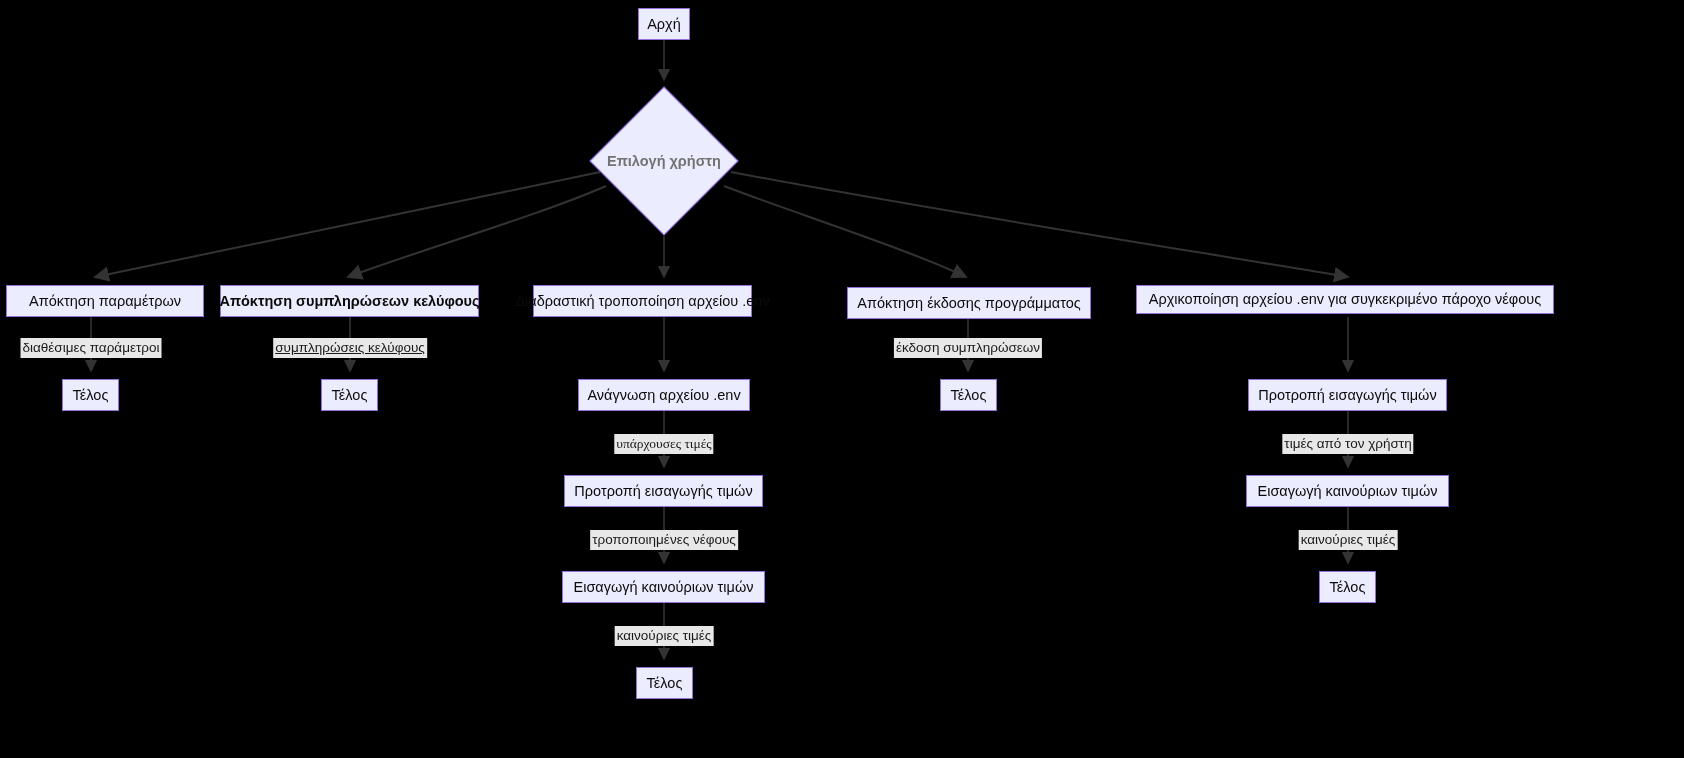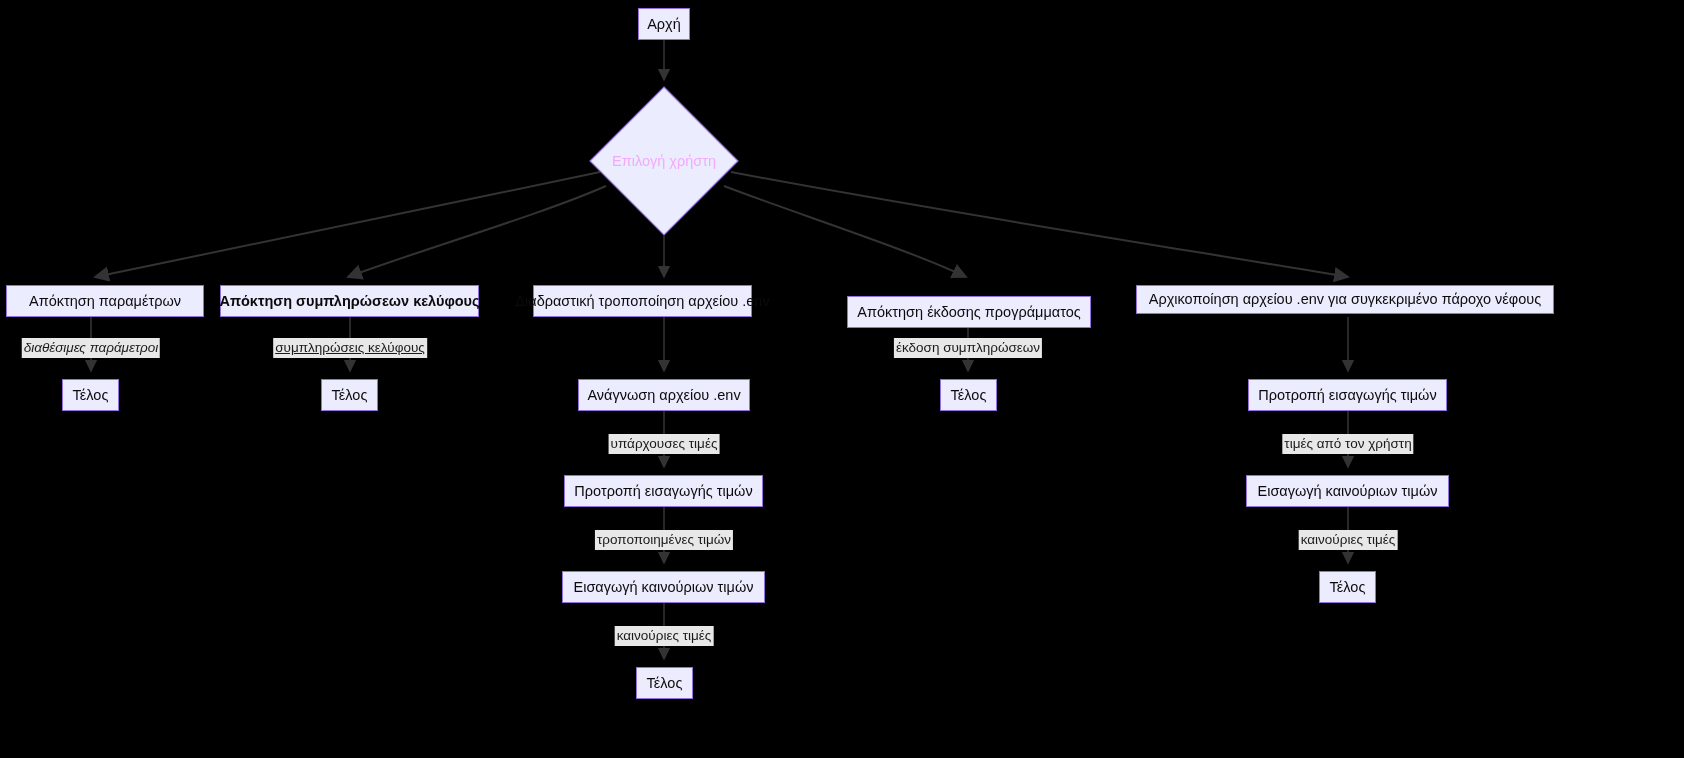--- a/index.html
+++ b/index.html
@@ -54,22 +54,23 @@
     position: absolute;
     left: 0;
     top: 0;
     width: 100%;
     height: 100%;
   }
   .diamond-label {
     position: relative;
     z-index: 2;
     font-size: 14.5px;
-    color: #f0abfc;
+    color: #737373;
     white-space: nowrap;
+    font-weight: bold;
   }
   .edge-label {
     position: absolute;
     background: #e8e8e8;
     color: #1a1a1a;
     font-size: 13.5px;
     line-height: 1;
     padding: 3px 2px;
     white-space: nowrap;
     transform: translateX(-50%);
@@ -119,21 +120,21 @@
       </div>
       <div class="node" style="left: 6px; top: 285px; width: 198px; height: 32px;">
         <span>Απόκτηση παραμέτρων</span>
       </div>
       <div class="node" style="left: 220px; top: 285px; width: 259px; height: 32px; font-weight: bold;">
         <span>Απόκτηση συμπληρώσεων κελύφους</span>
       </div>
       <div class="node" style="left: 525px; top: 285px; width: 219px; height: 32px; margin-left: 8px;">
         <span>Διαδραστική τροποποίηση αρχείου .env</span>
       </div>
-      <div class="node" style="left: 847px; top: 296px; width: 244px; height: 32px;">
+      <div class="node" style="left: 847px; top: 287px; width: 244px; height: 32px;">
         <span>Απόκτηση έκδοσης προγράμματος</span>
       </div>
       <div class="node" style="left: 1136px; top: 285px; width: 418px; height: 29px;">
         <span>Αρχικοποίηση αρχείου .env για συγκεκριμένο πάροχο νέφους</span>
       </div>
       <div class="node" style="left: 62px; top: 379px; width: 57px; height: 32px;">
         <span>Τέλος</span>
       </div>
       <div class="node" style="left: 321px; top: 379px; width: 57px; height: 32px;">
         <span>Τέλος</span>
@@ -157,23 +158,23 @@
         <span>Εισαγωγή καινούριων τιμών</span>
       </div>
       <div class="node" style="left: 1319px; top: 571px; width: 57px; height: 32px;">
         <span>Τέλος</span>
       </div>
       <div class="node" style="left: 636px; top: 667px; width: 57px; height: 32px;">
         <span>Τέλος</span>
       </div>
     </div>
   <div id="label-layer">
-      <div class="edge-label" style="left: 91px; top: 338px; font-style: italic;">διαθέσιμες παράμετροι</div>
+      <div class="edge-label" style="left: 91px; top: 338px;">διαθέσιμες παράμετροι</div>
       <div class="edge-label" style="left: 350px; top: 338px; text-decoration: underline;">συμπληρώσεις κελύφους</div>
       <div class="edge-label" style="left: 968px; top: 338px;">έκδοση συμπληρώσεων</div>
-      <div class="edge-label" style="left: 664px; top: 434px;">υπάρχουσες τιμές</div>
+      <div class="edge-label" style="left: 664px; top: 434px; font-family: Liberation Serif, serif;">υπάρχουσες τιμές</div>
       <div class="edge-label" style="left: 1348px; top: 434px;">τιμές από τον χρήστη</div>
-      <div class="edge-label" style="left: 664px; top: 530px;">τροποποιημένες τιμών</div>
+      <div class="edge-label" style="left: 664px; top: 530px;">τροποποιημένες νέφους</div>
       <div class="edge-label" style="left: 1348px; top: 530px;">καινούριες τιμές</div>
       <div class="edge-label" style="left: 664px; top: 626px;">καινούριες τιμές</div>
     </div>
 
 </div>
 
 </body></html>

